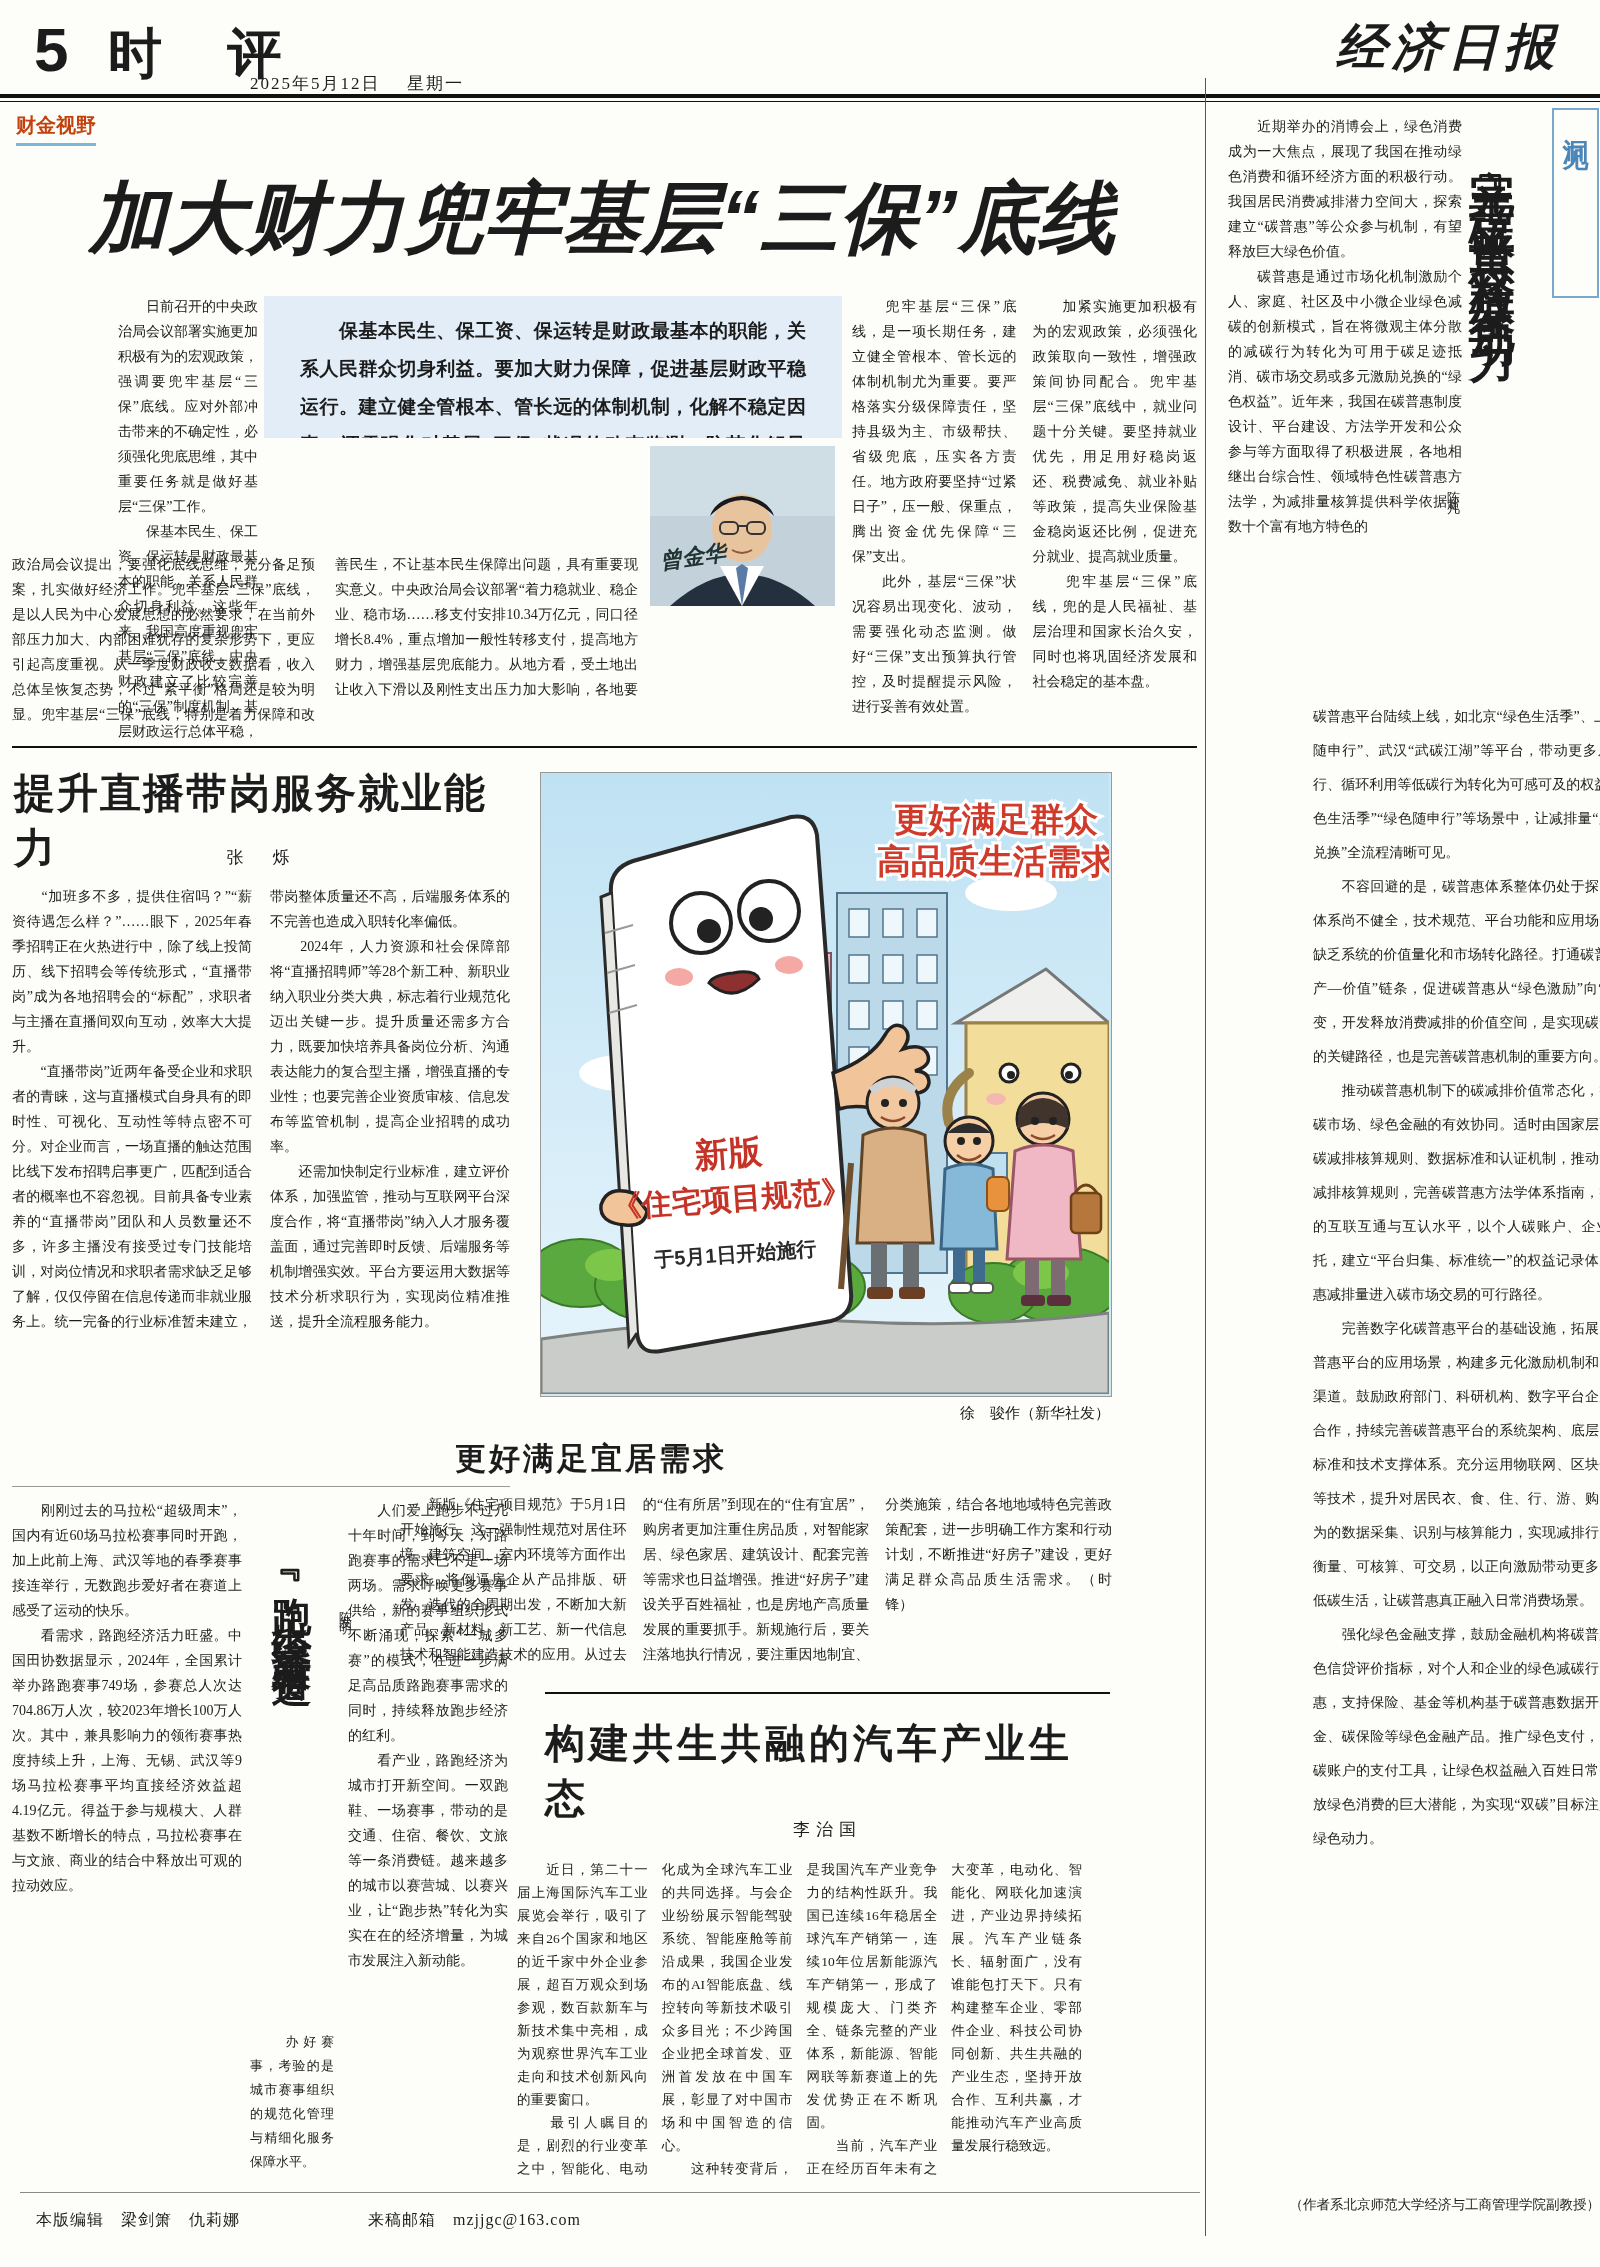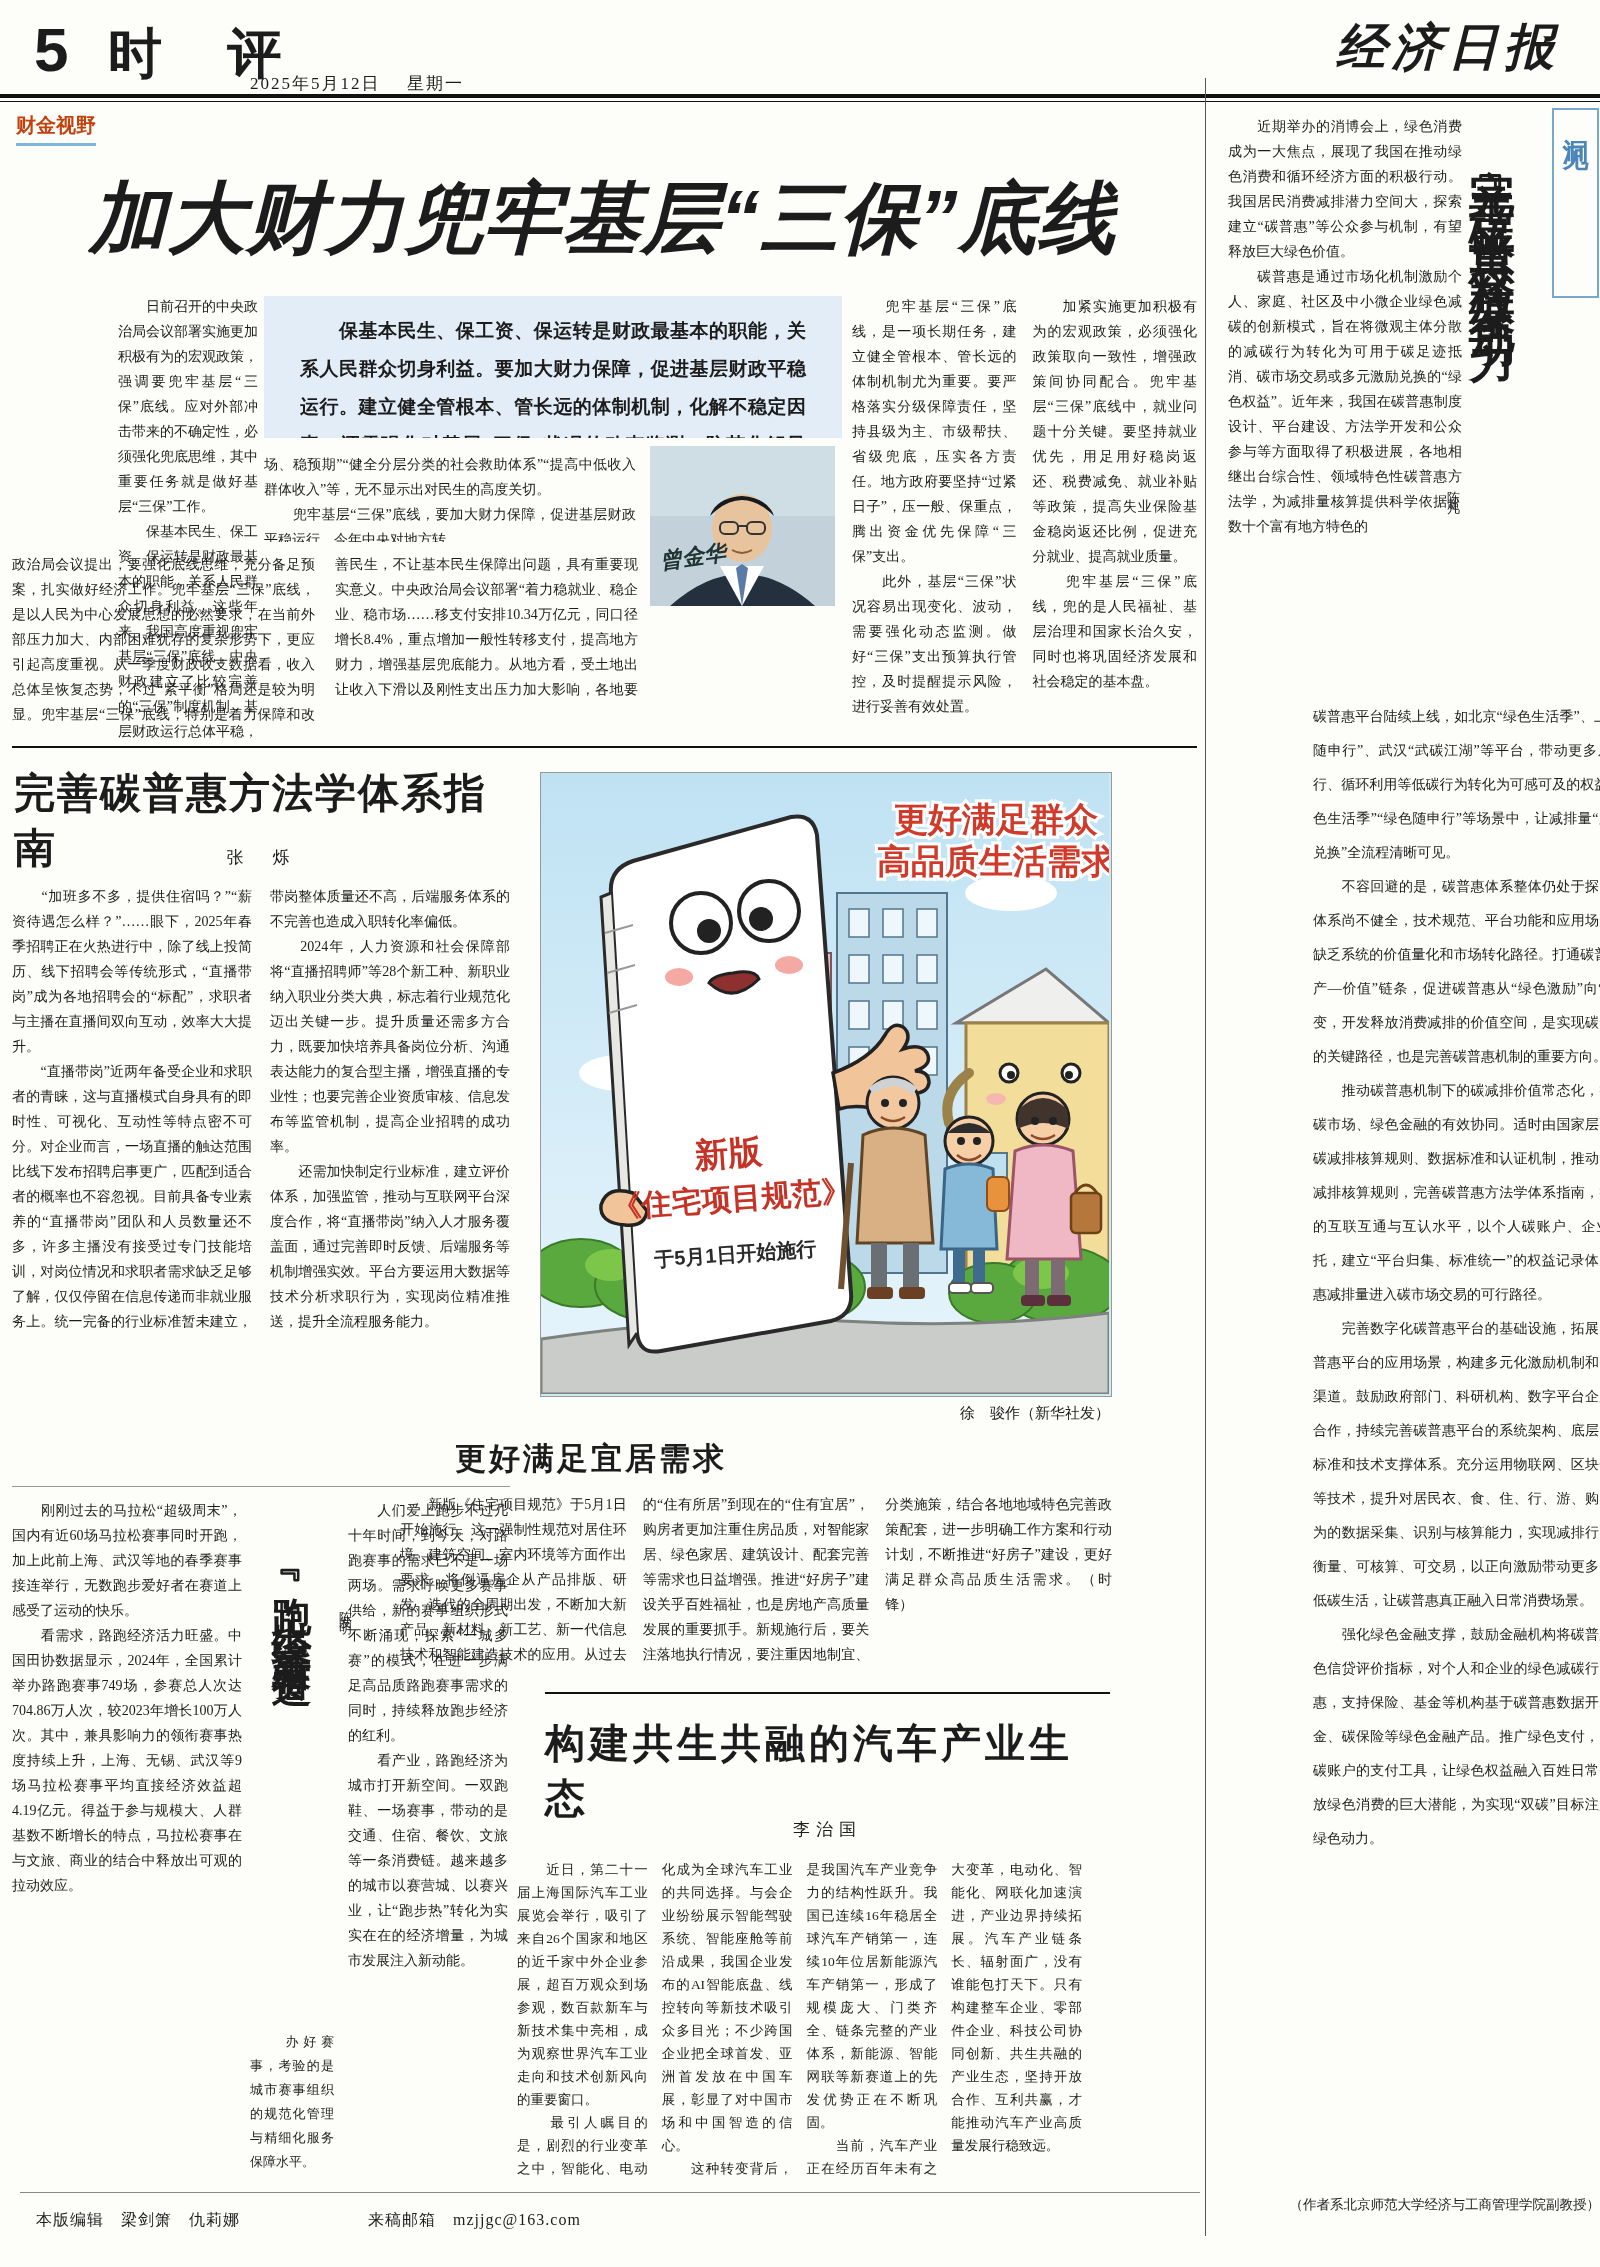--- a/index.html
+++ b/index.html
@@ -55,22 +55,20 @@
   <div class="abs colhead sans" style="left:16px;top:112px;">财金视野</div>
 
   <div class="abs mainhl sans" style="left:55px;top:172px;width:1095px;">加大财力兜牢基层“三保”底线</div>
 
   <div class="abs body-txt just" style="left:118px;top:294px;width:140px;height:450px;overflow:hidden;">　　日前召开的中央政治局会议部署实施更加积极有为的宏观政策，强调要兜牢基层“三保”底线。应对外部冲击带来的不确定性，必须强化兜底思维，其中重要任务就是做好基层“三保”工作。
 　　保基本民生、保工资、保运转是财政最基本的职能，关系人民群众切身利益。这些年来，我国高度重视兜牢基层“三保”底线，中央财政建立了比较完善的“三保”制度机制，基层财政运行总体平稳，但局部地区“三保”保障压力仍较大。
 　　“备豫不虞，为国常道。”凡事要从最坏处着眼，做最充分准备，争取最好的结果。中央</div>
 
   <div class="abs standfirst" style="left:264px;top:296px;width:506px;height:110px;overflow:hidden;">　　保基本民生、保工资、保运转是财政最基本的职能，关系人民群众切身利益。要加大财力保障，促进基层财政平稳运行。建立健全管根本、管长远的体制机制，化解不稳定因素。还需强化对基层“三保”状况的动态监测，防范化解风险。</div>
 
-  <div class="abs body-txt just" style="left:264px;top:452px;width:372px;height:90px;overflow:hidden;">场、稳预期”“健全分层分类的社会救助体系”“提高中低收入群体收入”等，无不显示出对民生的高度关切。
-　　兜牢基层“三保”底线，要加大财力保障，促进基层财政平稳运行。今年中央对地方转</div>
 
   <div class="abs photo-frame" style="left:650px;top:446px;width:185px;height:160px;">
     <svg width="185" height="160" viewBox="0 0 185 160">
       <rect x="0" y="0" width="185" height="160" fill="#c3d2da"></rect>
       <rect x="0" y="0" width="185" height="70" fill="#cfdde4"></rect>
       <path d="M20 160 Q92 96 165 160 Z" fill="#24303e"></path>
       <path d="M70 120 L92 160 L114 120 Z" fill="#ffffff"></path>
       <path d="M86 122 L92 160 L98 122 L92 118 Z" fill="#5a7ba6"></path>
       <ellipse cx="92" cy="82" rx="30" ry="34" fill="#e8c49e"></ellipse>
       <path d="M60 70 Q92 38 124 70 Q118 52 92 50 Q66 52 60 70Z" fill="#17191c"></path>
@@ -84,21 +82,21 @@
 
   <div class="abs body-txt just cols2" style="left:852px;top:294px;width:345px;height:450px;overflow:hidden;">　　兜牢基层“三保”底线，是一项长期任务，建立健全管根本、管长远的体制机制尤为重要。要严格落实分级保障责任，坚持县级为主、市级帮扶、省级兜底，压实各方责任。地方政府要坚持“过紧日子”，压一般、保重点，腾出资金优先保障“三保”支出。
 　　此外，基层“三保”状况容易出现变化、波动，需要强化动态监测。做好“三保”支出预算执行管控，及时提醒提示风险，进行妥善有效处置。
 　　加紧实施更加积极有为的宏观政策，必须强化政策取向一致性，增强政策间协同配合。兜牢基层“三保”底线中，就业问题十分关键。要坚持就业优先，用足用好稳岗返还、税费减免、就业补贴等政策，提高失业保险基金稳岗返还比例，促进充分就业、提高就业质量。
 　　兜牢基层“三保”底线，兜的是人民福祉、基层治理和国家长治久安，同时也将巩固经济发展和社会稳定的基本盘。</div>
 
   <div class="abs body-txt just cols2" style="left:12px;top:552px;width:626px;height:186px;overflow:hidden;column-gap:20px;">政治局会议提出，要强化底线思维，充分备足预案，扎实做好经济工作。兜牢基层“三保”底线，是以人民为中心发展思想的必然要求，在当前外部压力加大、内部困难犹存的复杂形势下，更应引起高度重视。从一季度财政收支数据看，收入总体呈恢复态势，不过“紧平衡”格局还是较为明显。兜牢基层“三保”底线，特别是着力保障和改善民生，不让基本民生保障出问题，具有重要现实意义。中央政治局会议部署“着力稳就业、稳企业、稳市场……移支付安排10.34万亿元，同口径增长8.4%，重点增加一般性转移支付，提高地方财力，增强基层兜底能力。从地方看，受土地出让收入下滑以及刚性支出压力加大影响，各地要努力开源节流、培育税源，坚持“三保”支出优先顺序，足额安排预算。</div>
 
   <div class="abs rule" style="left:12px;top:746px;width:1185px;height:2px;"></div>
 
-  <div class="abs hl2" style="left:14px;top:766px;width:496px;">完善碳普惠方法学体系指南</div>
+  <div class="abs hl2" style="left:14px;top:766px;width:496px;">提升直播带岗服务就业能力</div>
   <div class="abs author" style="left:14px;top:846px;width:494px;">张　烁</div>
   <div class="abs body-txt just cols2" style="left:12px;top:884px;width:498px;height:596px;overflow:hidden;column-gap:18px;">　　“加班多不多，提供住宿吗？”“薪资待遇怎么样？”……眼下，2025年春季招聘正在火热进行中，除了线上投简历、线下招聘会等传统形式，“直播带岗”成为各地招聘会的“标配”，求职者与主播在直播间双向互动，效率大大提升。
 　　“直播带岗”近两年备受企业和求职者的青睐，这与直播模式自身具有的即时性、可视化、互动性等特点密不可分。对企业而言，一场直播的触达范围比线下发布招聘启事更广，匹配到适合者的概率也不容忽视。目前具备专业素养的“直播带岗”团队和人员数量还不多，许多主播没有接受过专门技能培训，对岗位情况和求职者需求缺乏足够了解，仅仅停留在信息传递而非就业服务上。统一完备的行业标准暂未建立，带岗整体质量还不高，后端服务体系的不完善也造成入职转化率偏低。
 　　2024年，人力资源和社会保障部将“直播招聘师”等28个新工种、新职业纳入职业分类大典，标志着行业规范化迈出关键一步。提升质量还需多方合力，既要加快培养具备岗位分析、沟通表达能力的复合型主播，增强直播的专业性；也要完善企业资质审核、信息发布等监管机制，提高企业招聘的成功率。
 　　还需加快制定行业标准，建立评价体系，加强监管，推动与互联网平台深度合作，将“直播带岗”纳入人才服务覆盖面，通过完善即时反馈、后端服务等机制增强实效。平台方要运用大数据等技术分析求职行为，实现岗位精准推送，提升全流程服务能力。</div>
 
   <div class="abs cartoon-frame" style="left:540px;top:772px;width:570px;height:623px;">
     <svg width="568" height="621" viewBox="0 0 568 621">
       <defs>
         <linearGradient id="sky" x1="0" y1="0" x2="0" y2="1">

